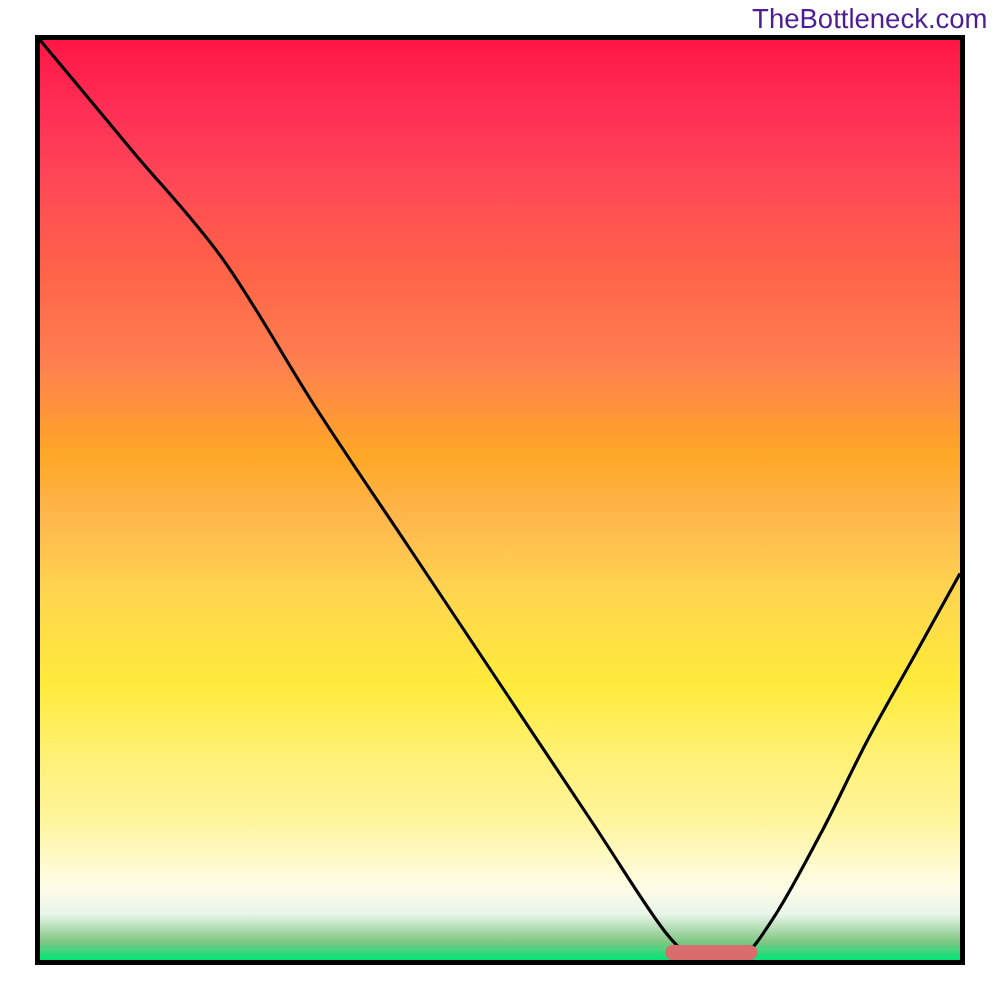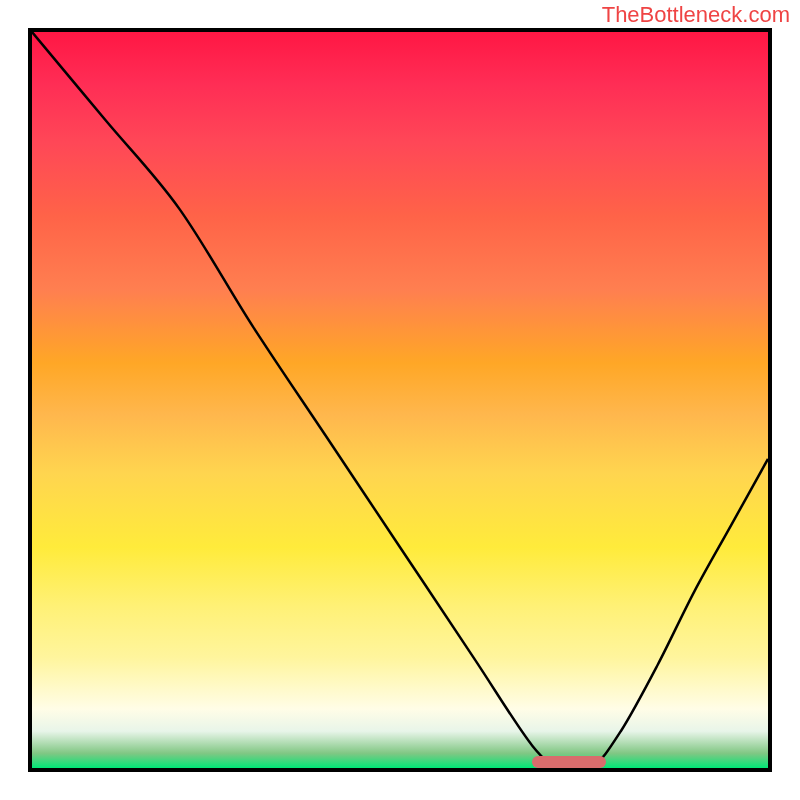--- a/index.html
+++ b/index.html
@@ -8,21 +8,21 @@
     height: 800px;
     background: #ffffff;
     position: relative;
     font-family: Arial, sans-serif;
   }
   .watermark {
     position: absolute;
     top: 2px;
     right: 10px;
     font-size: 22px;
-    color: #ef4444;
+    color: #4c1d95;
     font-weight: 500;
     z-index: 10;
   }
   .chart-area {
     position: absolute;
     top: 28px;
     left: 28px;
     width: 744px;
     height: 744px;
     border: 4px solid #000000;

